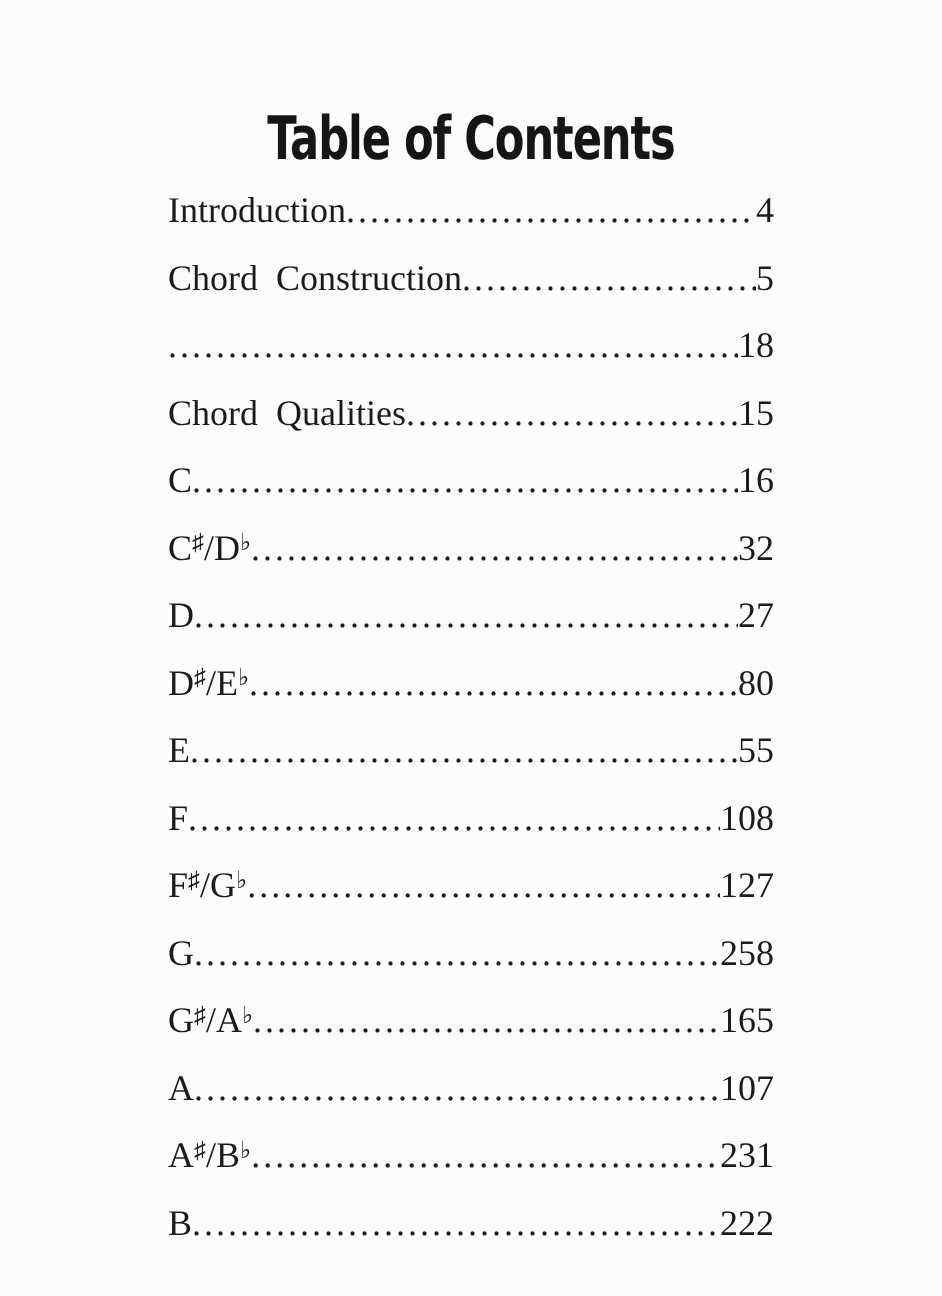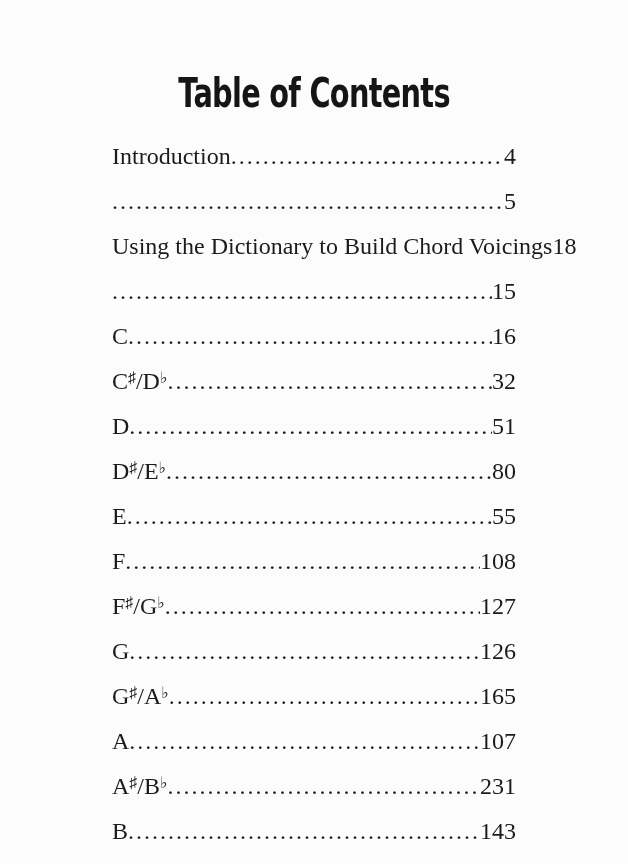--- a/index.html
+++ b/index.html
@@ -29,21 +29,21 @@
     transform: scaleX(0.72);
     transform-origin: center;
     color: #151515;
     white-space: nowrap;
   }
   .toc {
     margin-top: 12px;
   }
   .toc-row {
     display: flex;
-    align-items: flex-end;
+    align-items: flex-start;
     height: 45px;
     font-size: 24px;
     line-height: 30px;
   }
   .toc-label {
     flex: 0 0 auto;
     white-space: pre;
   }
   .toc-label .acc {
     font-size: 0.66em;
@@ -69,46 +69,47 @@
 <div class="page">
   <h1 class="page-title">Table of Contents</h1>
 
   <div class="toc">
     <div class="toc-row">
       <span class="toc-label">Introduction</span>
       <span class="dots">......................................................................................................................................................</span>
       <span class="toc-page-num">4</span>
     </div>
     <div class="toc-row">
+      <span class="toc-label">Chord  Construction</span>
       <span class="dots">......................................................................................................................................................</span>
       <span class="toc-page-num">5</span>
     </div>
     <div class="toc-row">
-      <span class="toc-label">Using the Dictionary to Build Chord Voicings</span>
       <span class="dots">......................................................................................................................................................</span>
       <span class="toc-page-num">18</span>
     </div>
     <div class="toc-row">
+      <span class="toc-label">Chord  Qualities</span>
       <span class="dots">......................................................................................................................................................</span>
       <span class="toc-page-num">15</span>
     </div>
     <div class="toc-row">
       <span class="toc-label">C</span>
       <span class="dots">......................................................................................................................................................</span>
       <span class="toc-page-num">16</span>
     </div>
     <div class="toc-row">
       <span class="toc-label">C<span class="acc">♯</span>/D<span class="acc">♭</span></span>
       <span class="dots">......................................................................................................................................................</span>
       <span class="toc-page-num">32</span>
     </div>
     <div class="toc-row">
       <span class="toc-label">D</span>
       <span class="dots">......................................................................................................................................................</span>
-      <span class="toc-page-num">51</span>
+      <span class="toc-page-num">27</span>
     </div>
     <div class="toc-row">
       <span class="toc-label">D<span class="acc">♯</span>/E<span class="acc">♭</span></span>
       <span class="dots">......................................................................................................................................................</span>
       <span class="toc-page-num">80</span>
     </div>
     <div class="toc-row">
       <span class="toc-label">E</span>
       <span class="dots">......................................................................................................................................................</span>
       <span class="toc-page-num">55</span>
@@ -119,36 +120,36 @@
       <span class="toc-page-num">108</span>
     </div>
     <div class="toc-row">
       <span class="toc-label">F<span class="acc">♯</span>/G<span class="acc">♭</span></span>
       <span class="dots">......................................................................................................................................................</span>
       <span class="toc-page-num">127</span>
     </div>
     <div class="toc-row">
       <span class="toc-label">G</span>
       <span class="dots">......................................................................................................................................................</span>
-      <span class="toc-page-num">126</span>
+      <span class="toc-page-num">258</span>
     </div>
     <div class="toc-row">
       <span class="toc-label">G<span class="acc">♯</span>/A<span class="acc">♭</span></span>
       <span class="dots">......................................................................................................................................................</span>
       <span class="toc-page-num">165</span>
     </div>
     <div class="toc-row">
       <span class="toc-label">A</span>
       <span class="dots">......................................................................................................................................................</span>
       <span class="toc-page-num">107</span>
     </div>
     <div class="toc-row">
       <span class="toc-label">A<span class="acc">♯</span>/B<span class="acc">♭</span></span>
       <span class="dots">......................................................................................................................................................</span>
       <span class="toc-page-num">231</span>
     </div>
     <div class="toc-row">
       <span class="toc-label">B</span>
       <span class="dots">......................................................................................................................................................</span>
-      <span class="toc-page-num">143</span>
+      <span class="toc-page-num">222</span>
     </div>
   </div>
 </div>
 
 </body></html>

